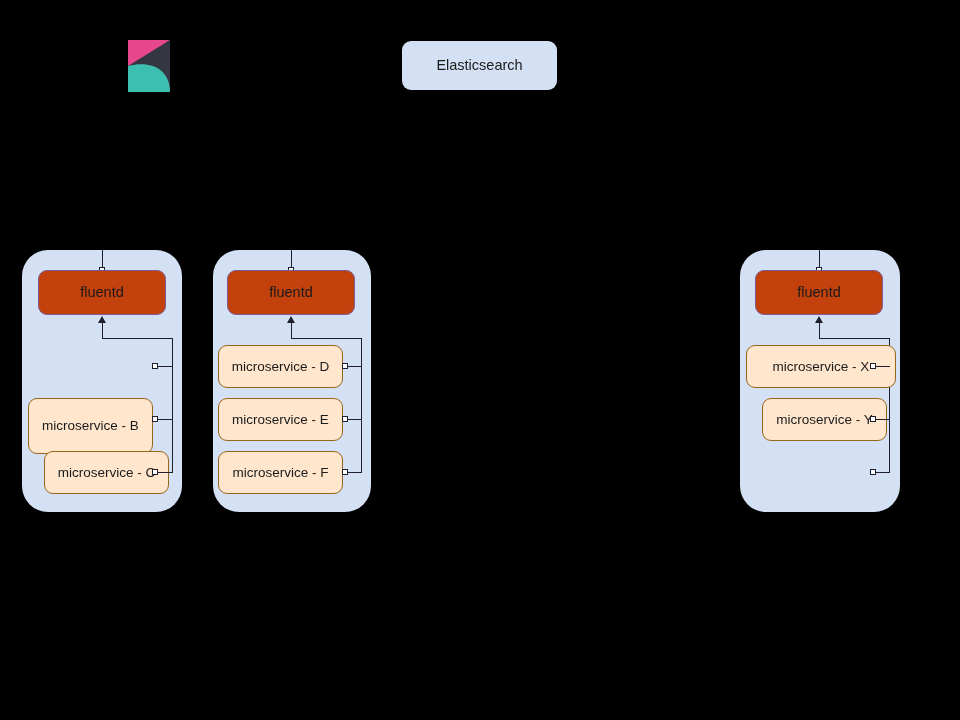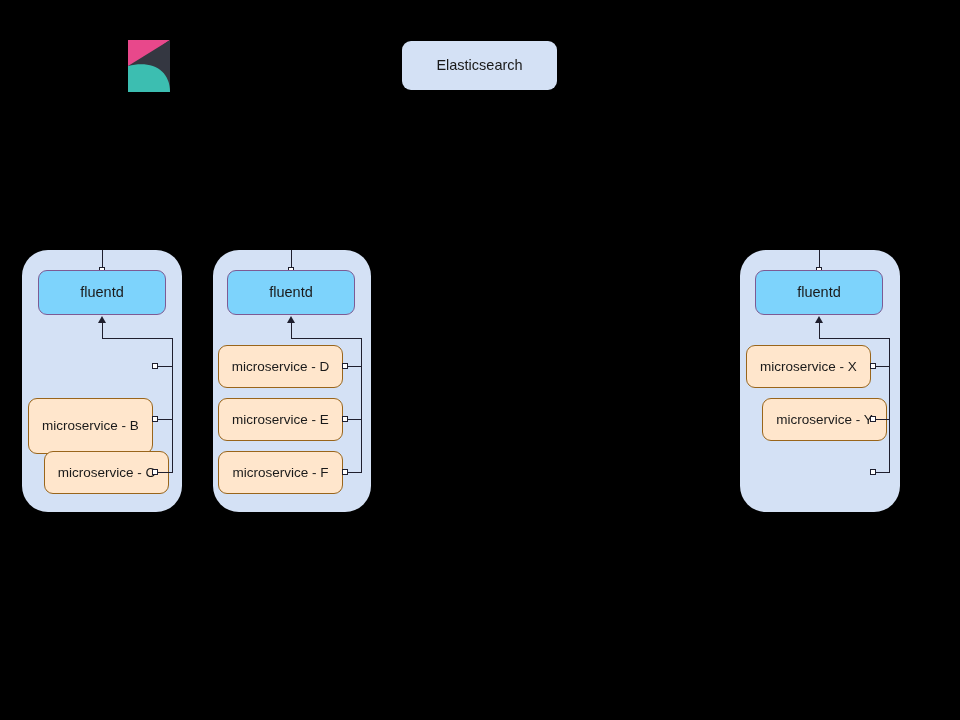--- a/index.html
+++ b/index.html
@@ -41,21 +41,21 @@
 
   
   .es-box {
     background: #d4e1f5;
     border-radius: 9px;
     font-size: 14.5px;
   }
 
   
   .fluentd-box {
-    background: #7dd3fc;
+    background: #c2410c;
     border: 1.3px solid #7d5b94;
     border-radius: 9px;
     font-size: 14.5px;
   }
 
   
   .ms-box {
     background: #ffe6cc;
     border: 1.3px solid #99651b;
     border-radius: 9px;
@@ -183,21 +183,21 @@
 
   <div class="node fluentd-box" style="left:755px; top:270px; width:128px; height:45px;">
     <span>fluentd</span>
   </div>
 
   <div class="arrow-up" style="left:815px; top:316px;"></div>
   <div class="conn conn-v" style="left:819px; top:323px; width:1.3px; height:16px;"></div>
   <div class="conn conn-h" style="left:819px; top:338px; width:71px; height:1.3px;"></div>
   <div class="conn conn-v" style="left:889px; top:338px; width:1.3px; height:135px;"></div>
 
-  <div class="node ms-box" style="left:746px; top:345px; width:125px; height:43px;">
+  <div class="node ms-box" style="left:746px; top:345px; width:150px; height:43px;">
     <span>microservice - X</span>
   </div>
   <div class="endpoint-sq" style="left:870px; top:363px;"></div>
   <div class="conn conn-h" style="left:876px; top:366px; width:14px; height:1.3px;"></div>
 
   <div class="node ms-box" style="left:746px; top:398px; width:125px; height:43px;margin-left:16px;">
     <span>microservice - Y</span>
   </div>
   <div class="endpoint-sq" style="left:870px; top:416px;"></div>
   <div class="conn conn-h" style="left:876px; top:419px; width:14px; height:1.3px;"></div>

